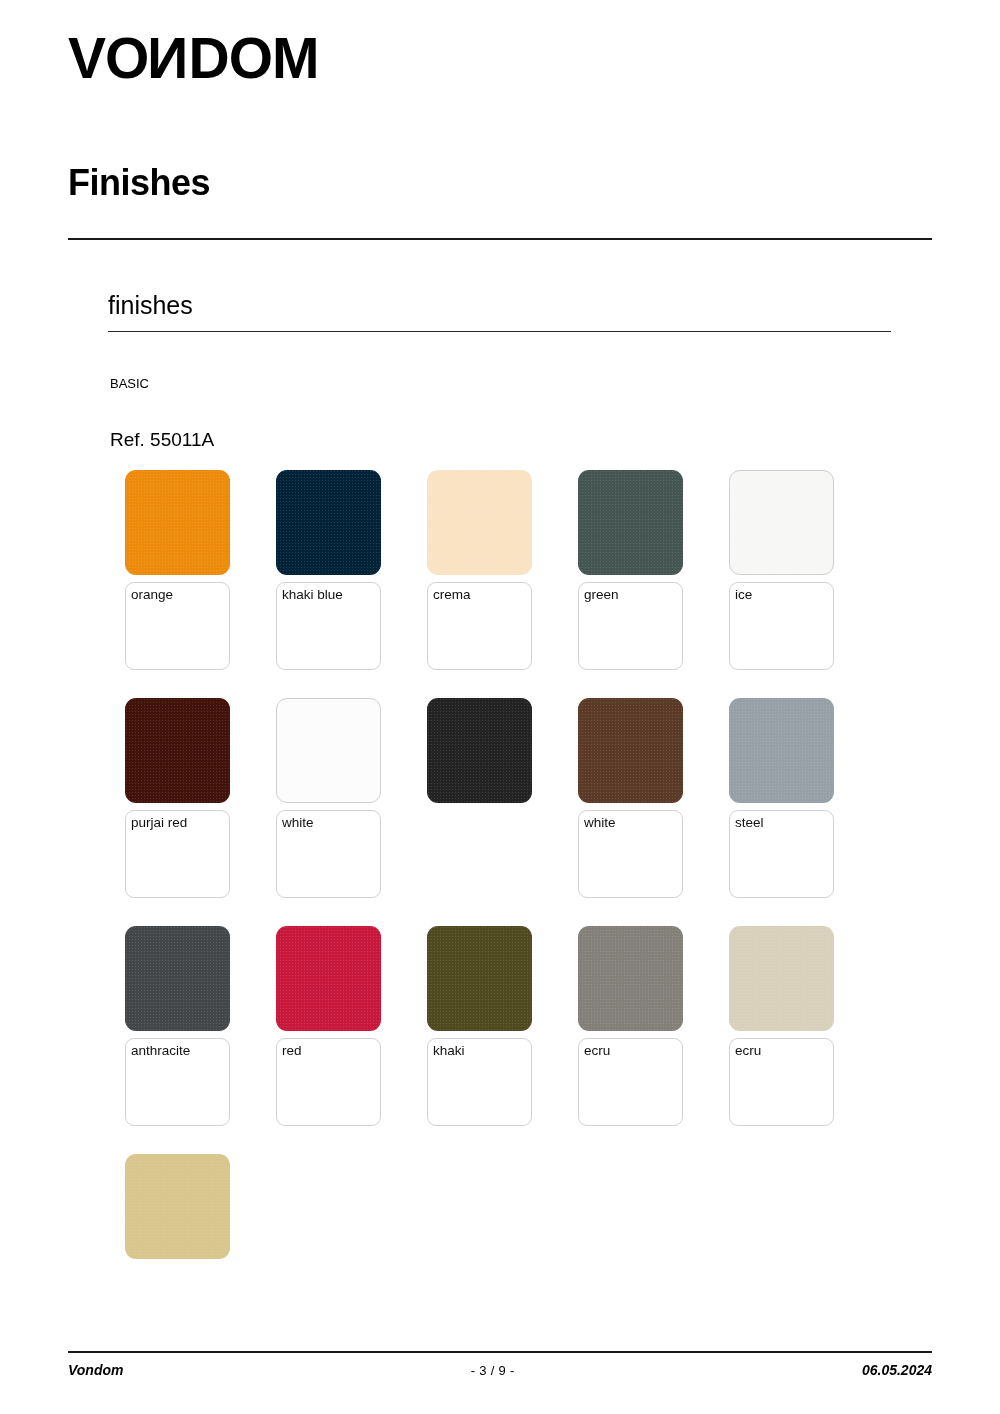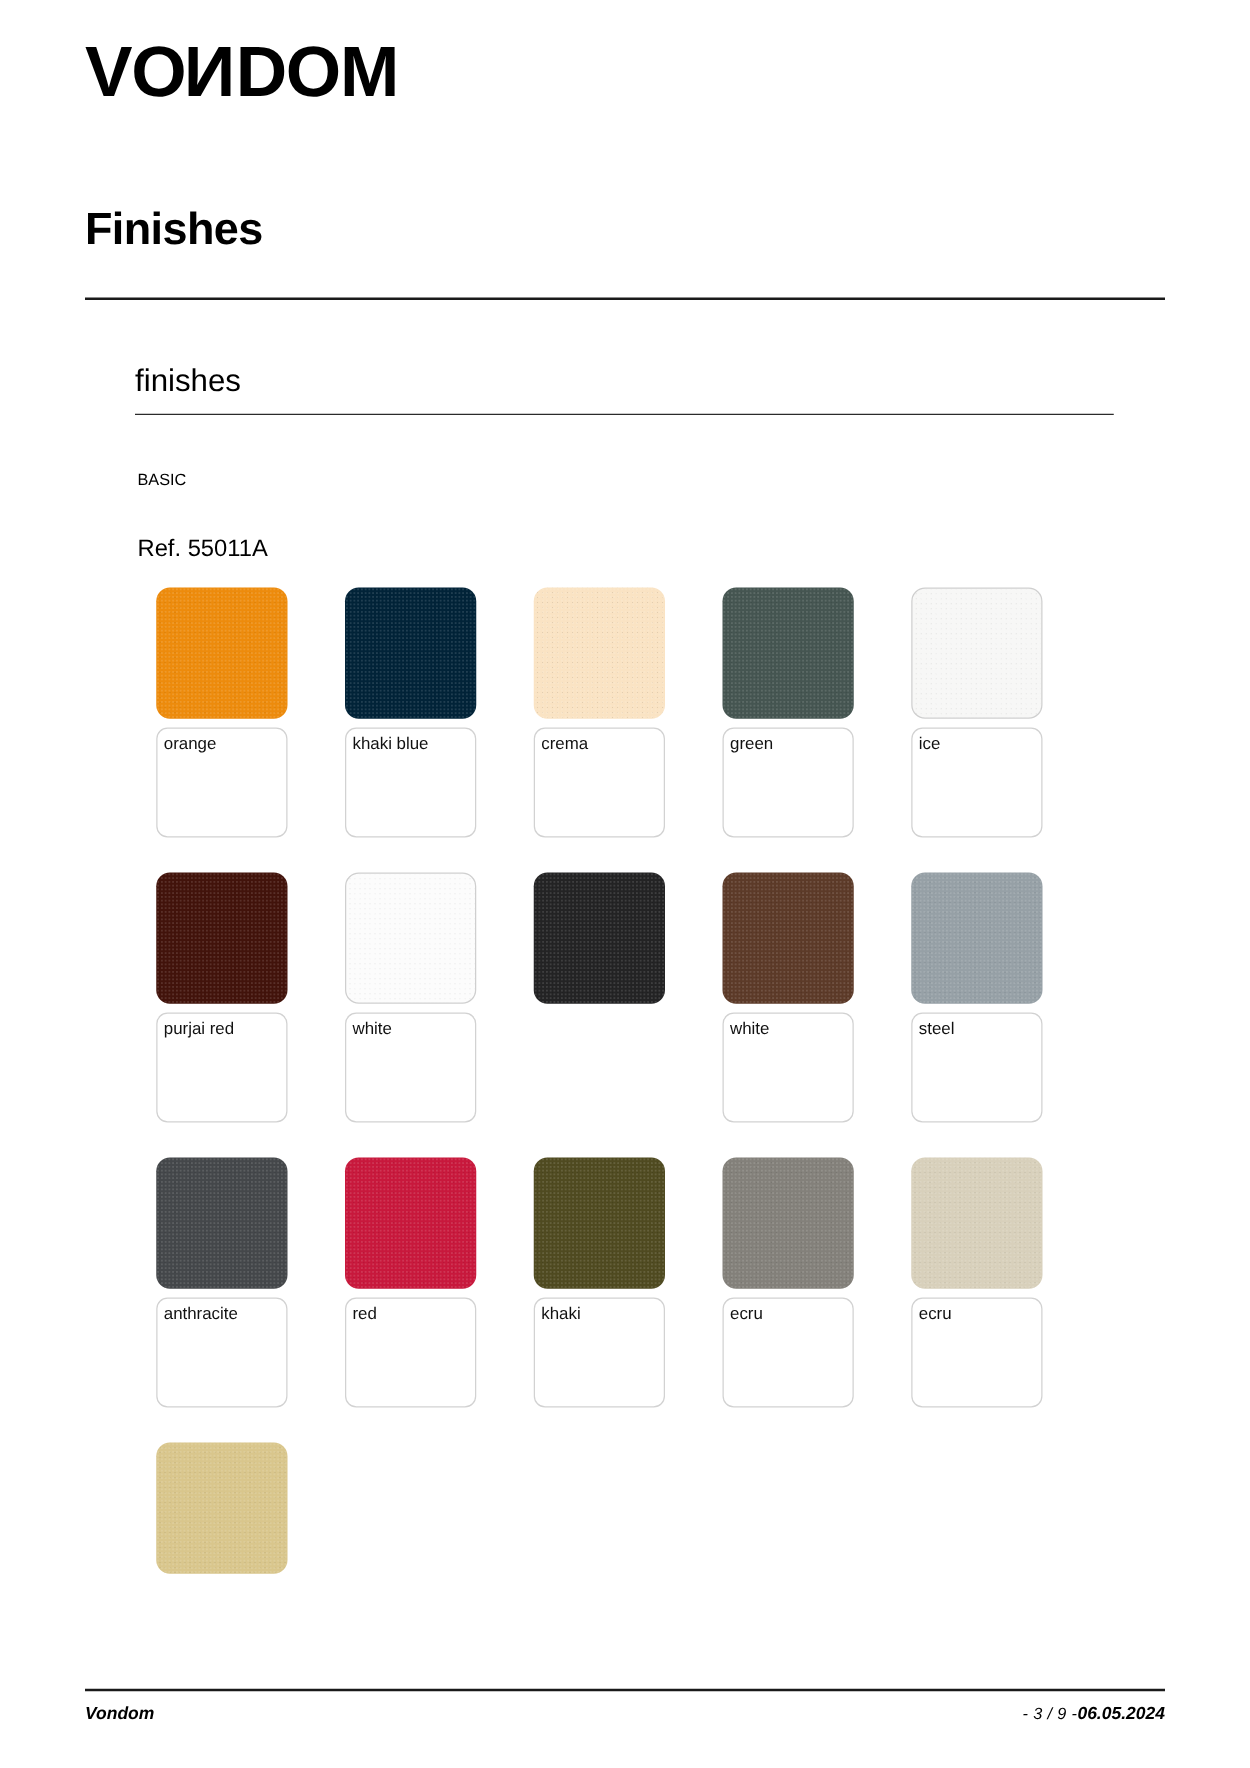--- a/index.html
+++ b/index.html
@@ -173,23 +173,22 @@
     align-items: center;
     font-size: 14px;
   }
   .footer-left {
     flex: 0 0 auto;
     font-weight: bold;
     font-style: italic;
   }
   .footer-center {
     flex: 1 1 auto;
-    text-align: right;
+    text-align: center;
     font-size: 13px;
-    font-style: italic;
     letter-spacing: .3px;
   }
   .footer-right {
     flex: 0 0 auto;
     font-weight: bold;
     font-style: italic;
   }
 </style>
 </head>
 <body>

